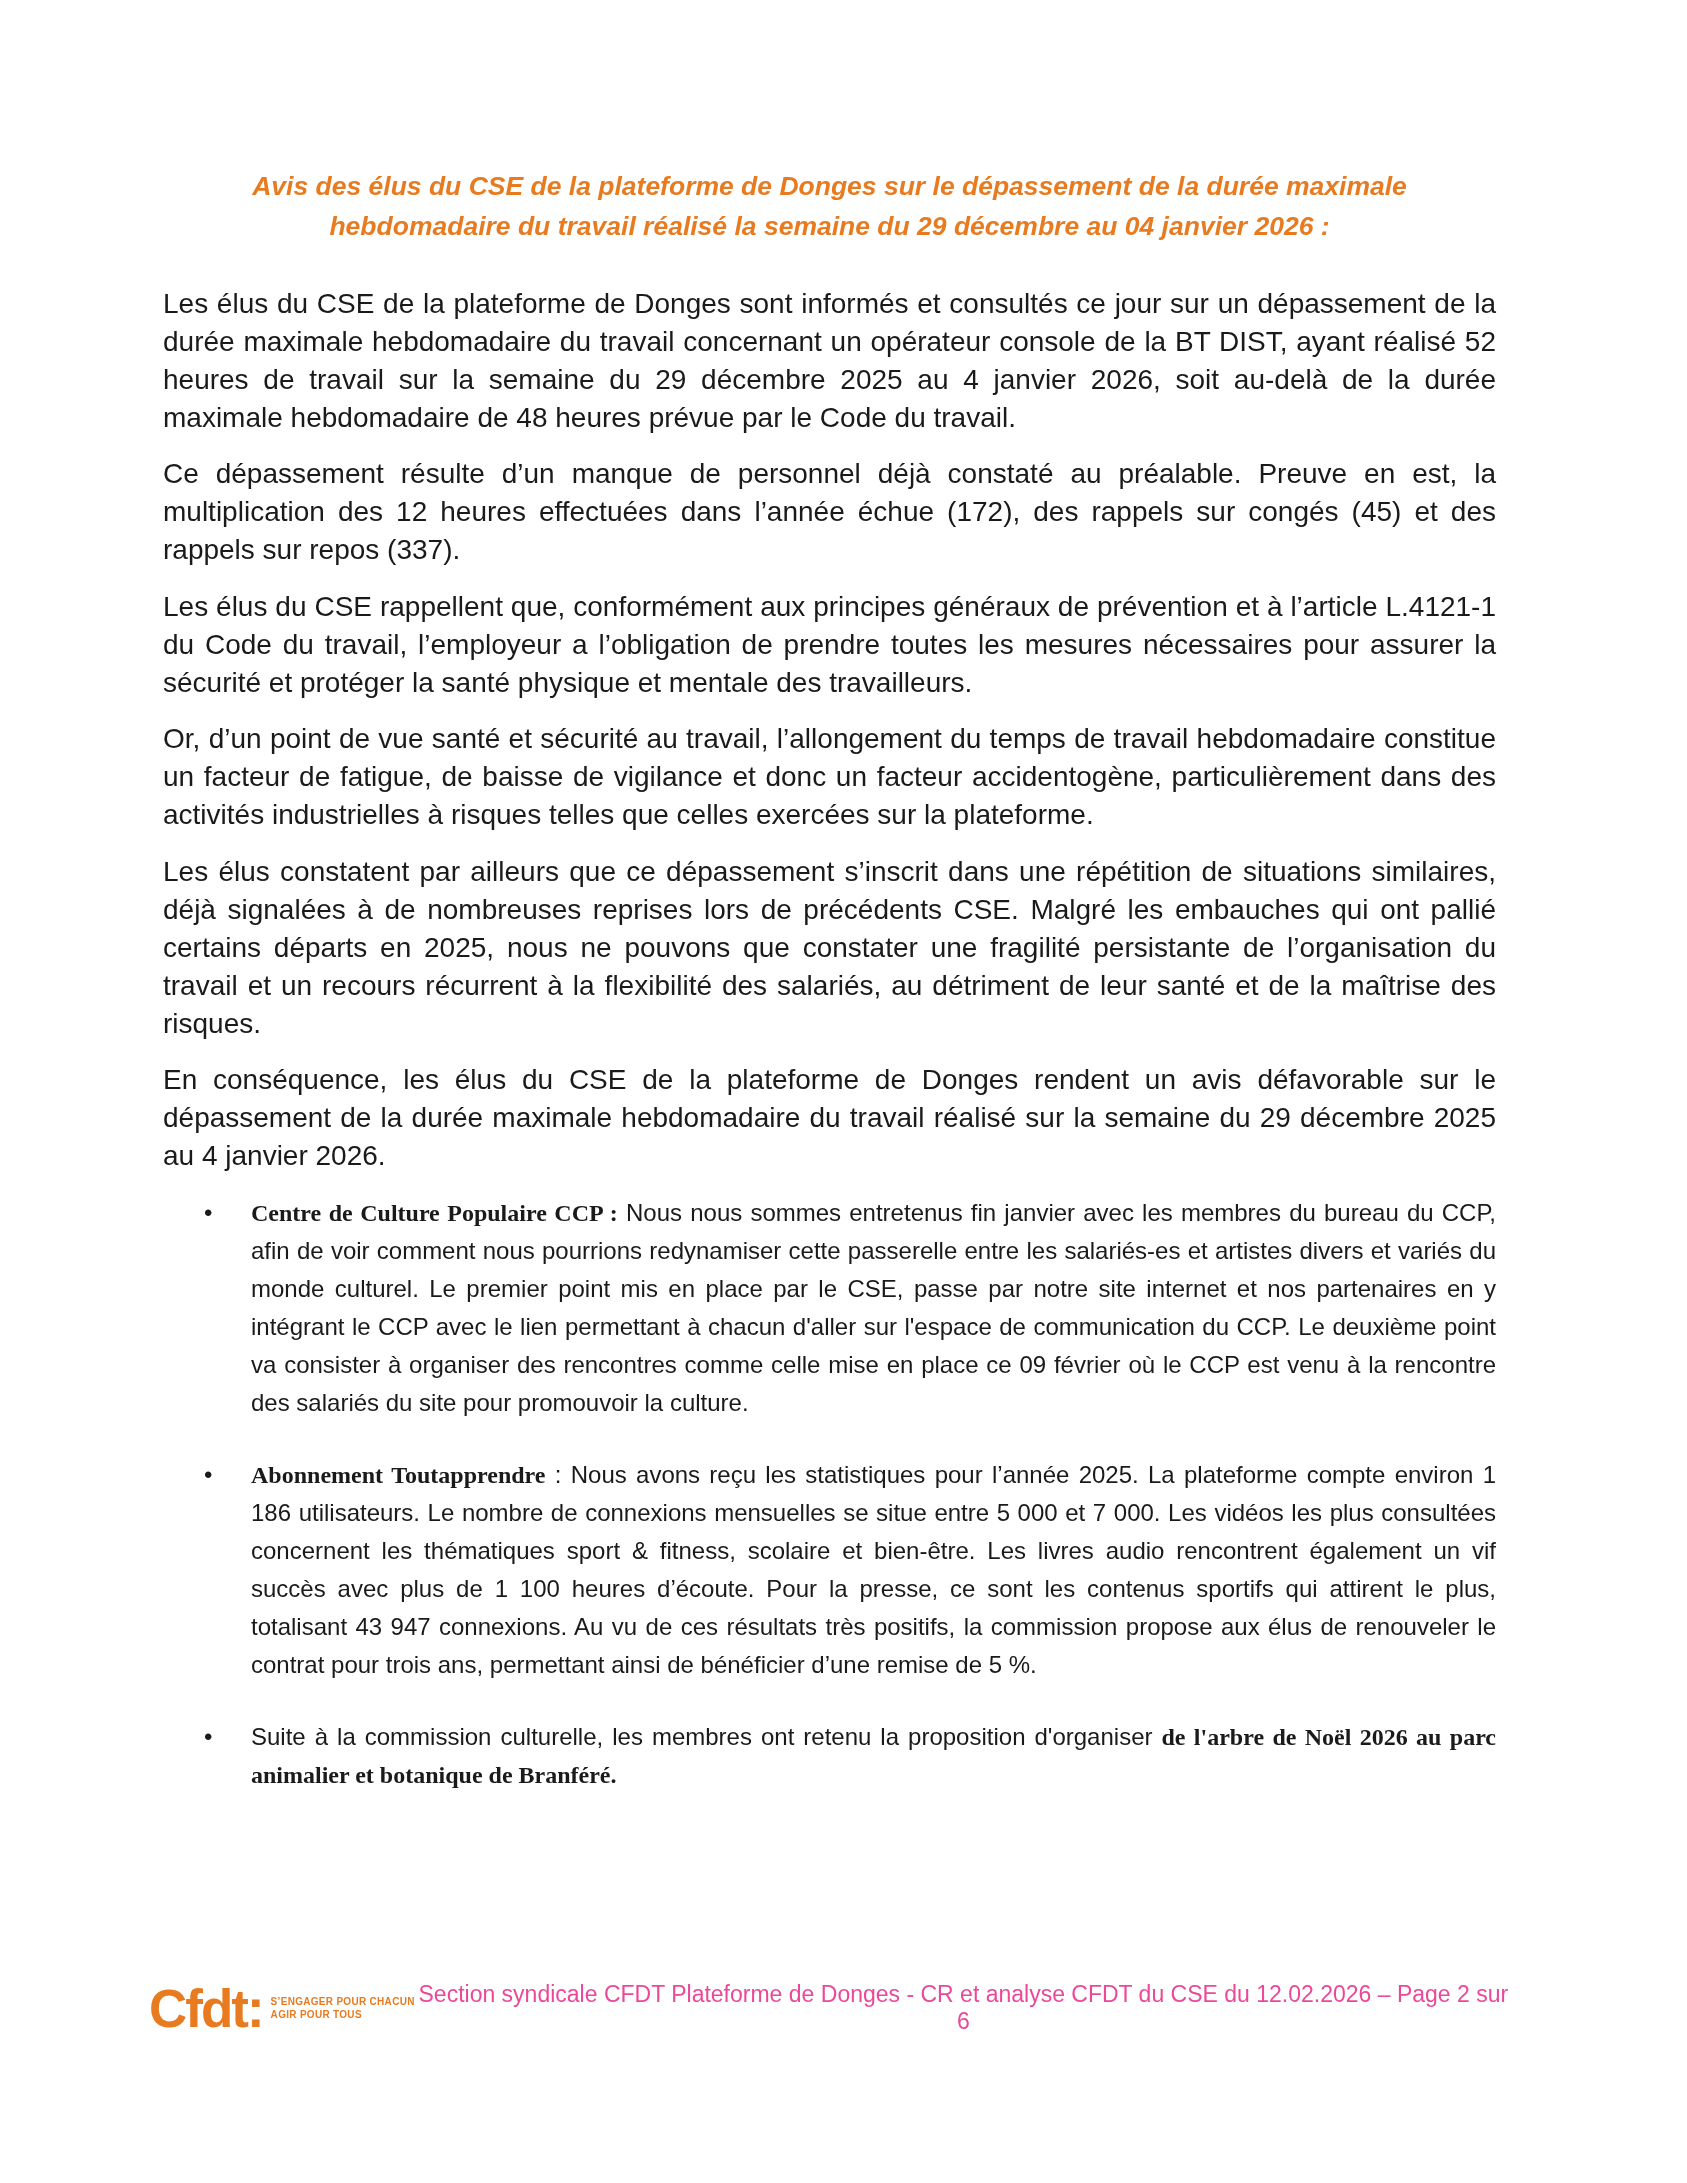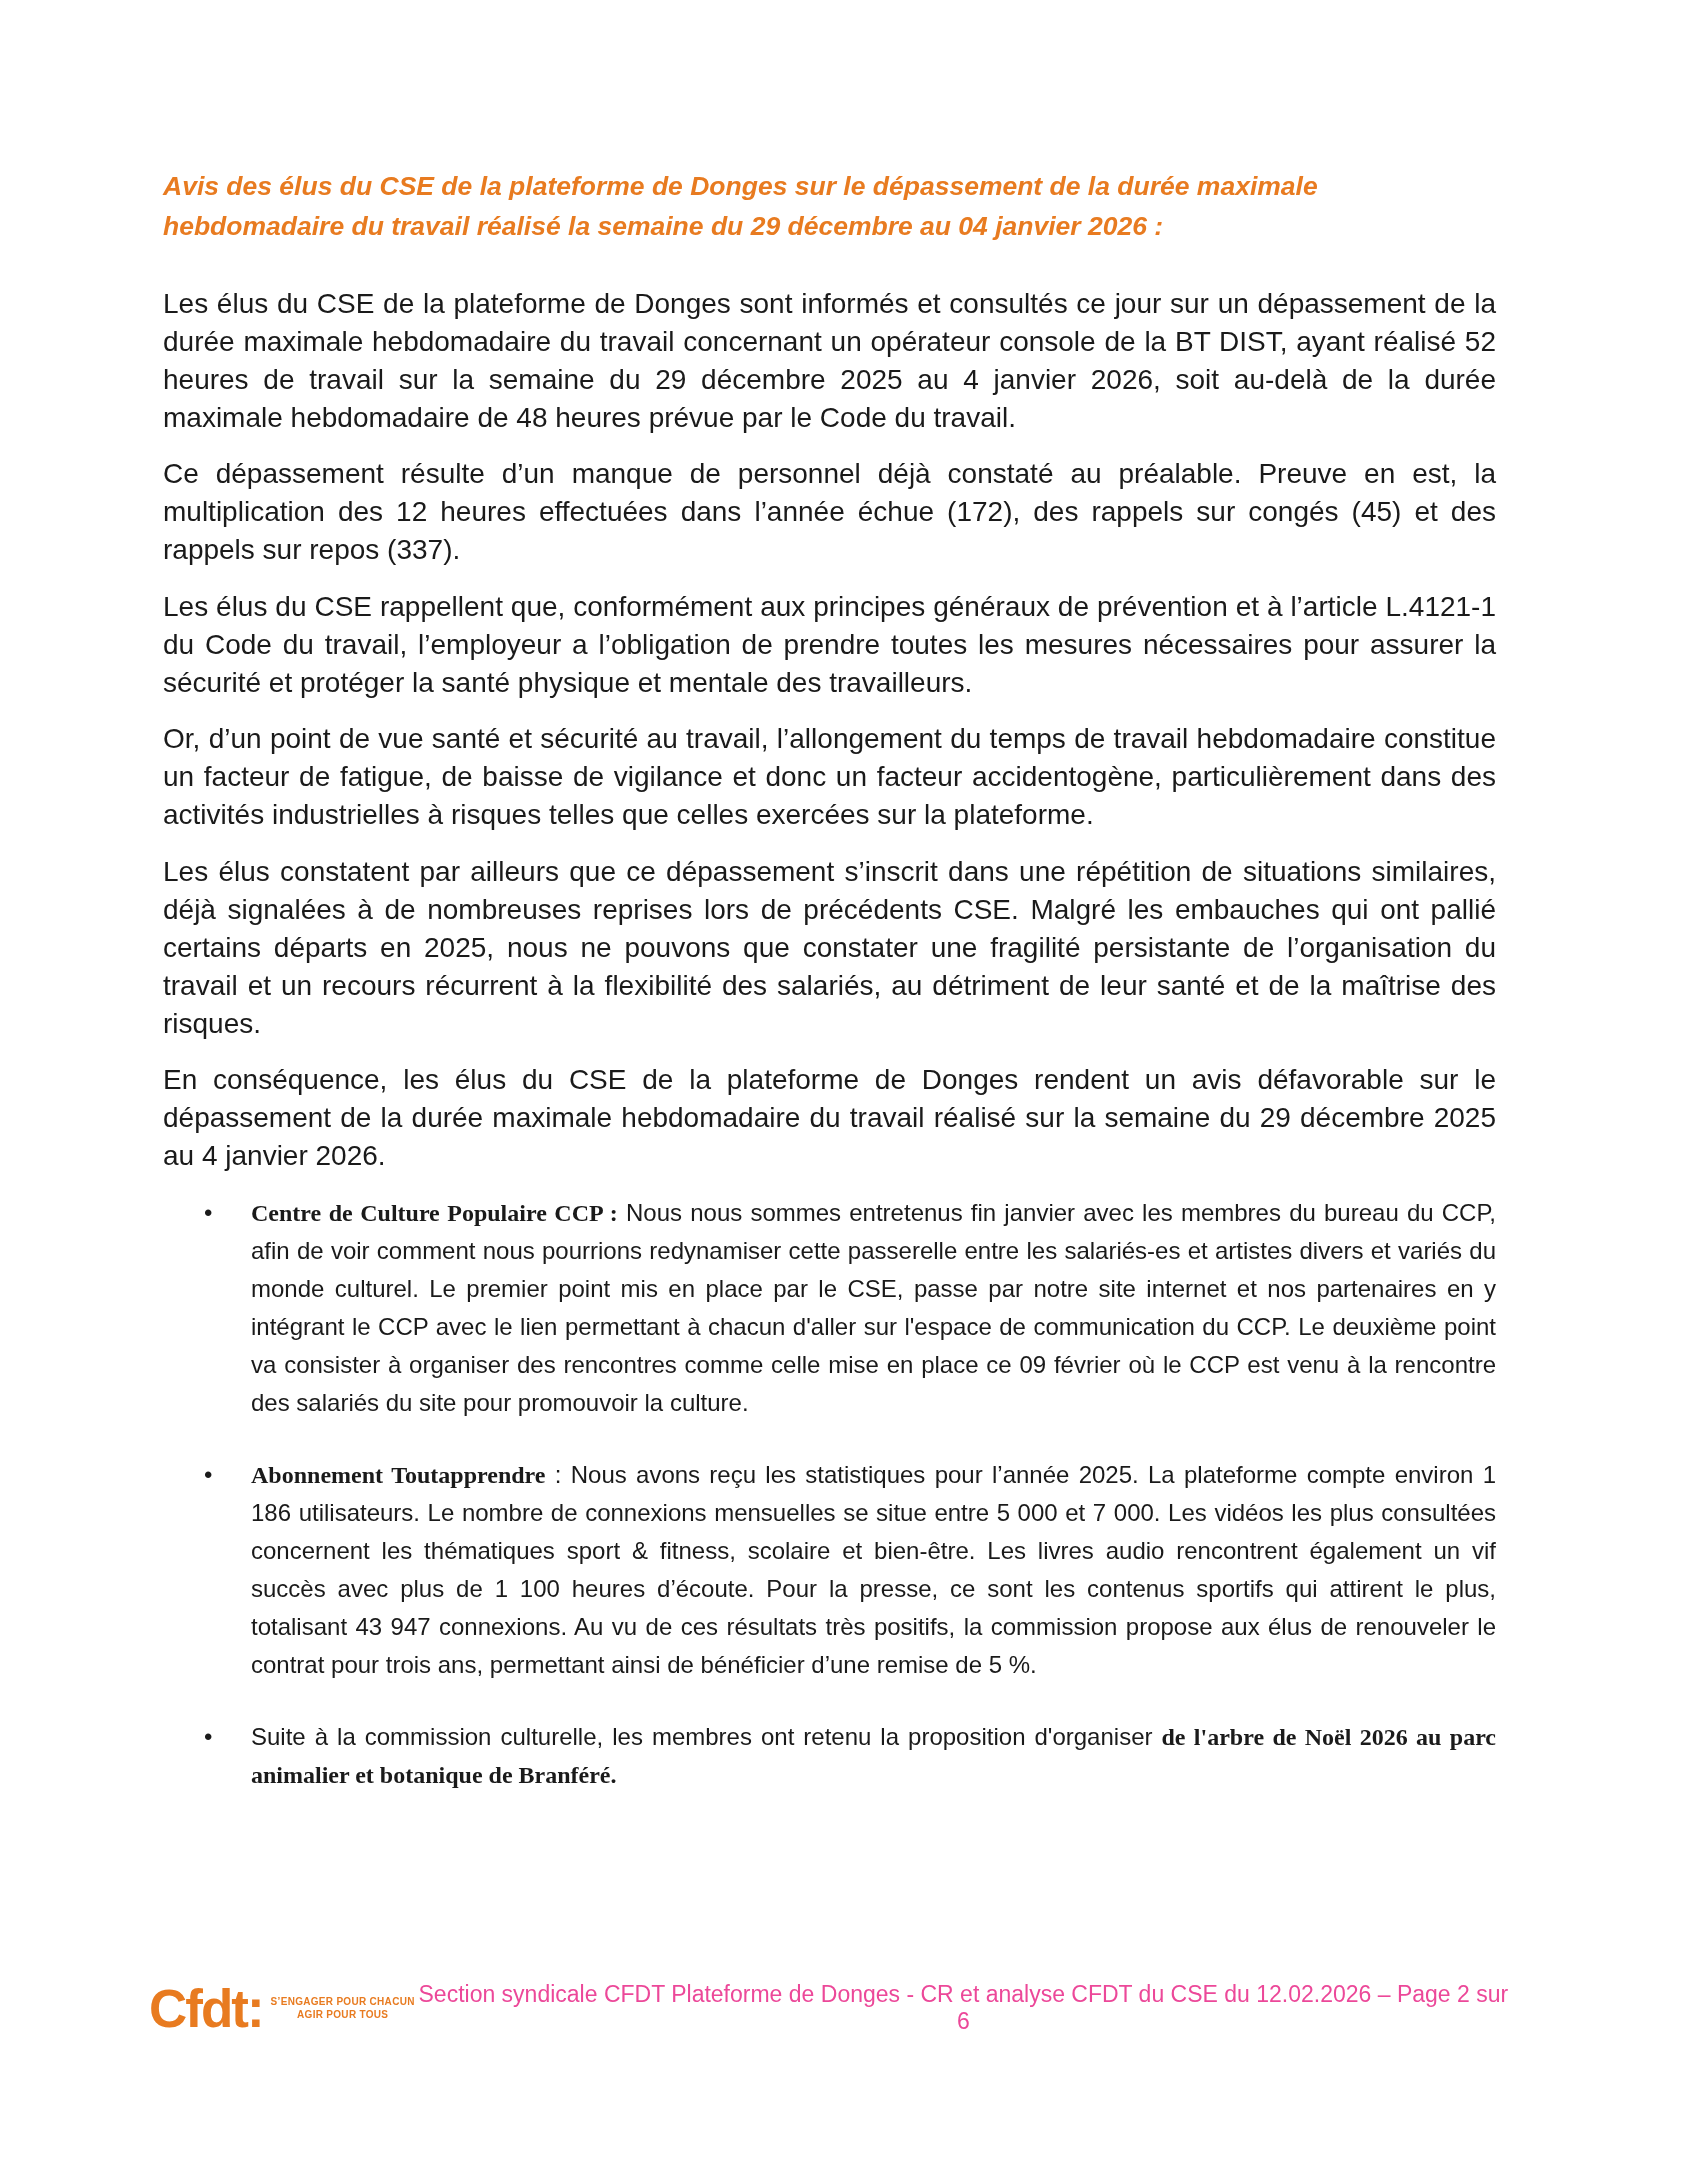--- a/index.html
+++ b/index.html
@@ -24,21 +24,21 @@
     top: 167px;
     width: 1333px;
   }
   .accent-heading {
     color: #E87B20;
     font-weight: bold;
     font-style: italic;
     font-size: 26.5px;
     line-height: 1.5;
     margin: 0 0 38px 0;
-    text-align: left;
+    text-align: center;
   }
   h2.accent-heading {
     margin-top: 58px;
     margin-bottom: 36px;
     font-size: 26.5px;
   }
   p.body-par {
     font-size: 28px;
     line-height: 38px;
     text-align: justify;
@@ -93,21 +93,20 @@
   }
   .logo-tag {
     display: flex;
     flex-direction: column;
     color: #E87B20;
     font-size: 10px;
     font-weight: bold;
     line-height: 1.3;
     letter-spacing: 0.3px;
     text-transform: uppercase;
-    align-items: center;
   }
   .footer-text {
     flex: 1;
     text-align: center;
     font-size: 23px;
     color: #ec4899;
   }
 </style>
 </head>
 <body>

